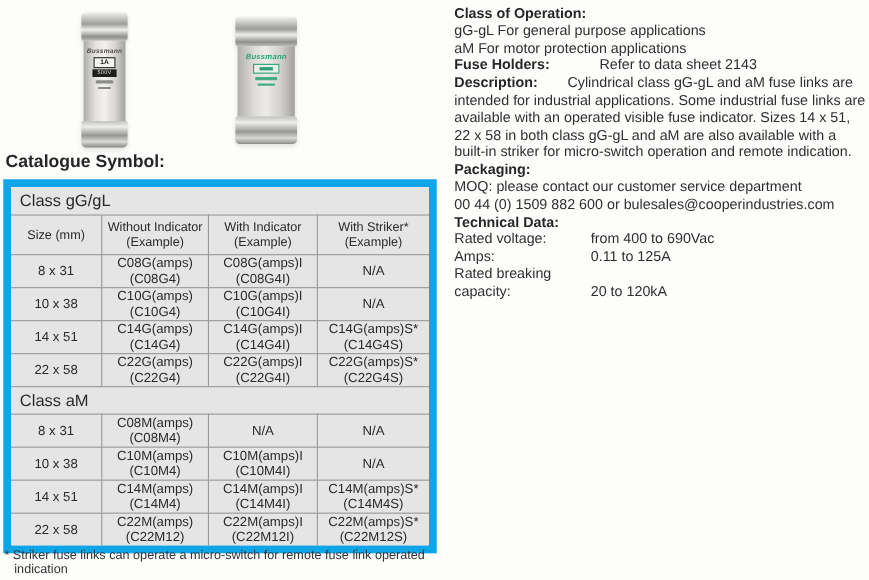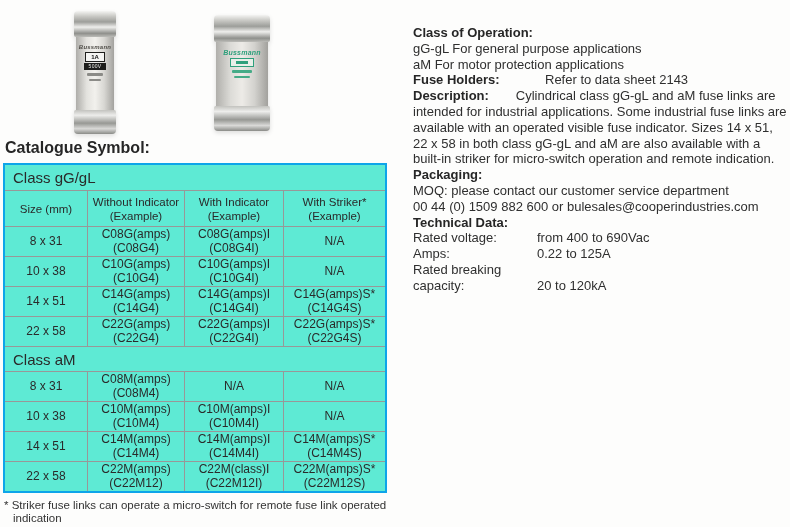--- a/index.html
+++ b/index.html
@@ -33,38 +33,38 @@
   .gbox{margin-top:2px;width:22px;height:7px;border:1px solid #2fa07c;background:#e9efe9;
     display:flex;align-items:center;justify-content:center;}
   .gbox .chip{width:12px;height:3px;background:#2fa07c;}
   .gmark{height:2.5px;background:#46ab87;margin-top:3px;border-radius:1px;}
   .gmark.w20{width:20px}.gmark.w16{width:16px}
   
   .cat-heading{position:absolute;left:5px;top:139px;font-size:16px;font-weight:bold;color:#262626;}
   #cat-table{
     position:absolute;left:3px;top:163px;
     display:grid;grid-template-columns:82px 97px 99px 102px;
-    border:2px solid #0ea5e9;background:#5eead4;
+    border:7px solid #0ea5e9;background:#e5e5e5;
   }
   #cat-table .sec{
     grid-column:1/-1;height:25px;line-height:25px;padding-left:8px;
     font-size:15px;color:#2a2a2a;border-top:1px solid #989898;box-sizing:border-box;
   }
   #cat-table .sec:first-child{border-top:none;}
   #cat-table .th,#cat-table .td{
     display:flex;align-items:center;justify-content:center;text-align:center;
     white-space:pre-line;border-top:1px solid #989898;box-sizing:border-box;color:#2a2a2a;
   }
   #cat-table .th{height:36px;font-size:11.5px;line-height:14px;}
   #cat-table .td{height:30px;font-size:12px;line-height:13.5px;}
   #cat-table .c1,#cat-table .c2,#cat-table .c3{border-left:1px solid #989898;}
   .footnote{position:absolute;left:4px;top:499px;width:380px;margin:0;
     font-size:11.5px;line-height:13px;color:#333;text-indent:-9px;padding-left:9px;}
   
-  .right{position:absolute;left:413px;top:25px;width:374px;font-size:13px;line-height:15.8px;color:#2f2f2f;}
+  .right{position:absolute;left:413px;top:4px;width:374px;font-size:13px;line-height:15.8px;color:#2f2f2f;}
   .right p{margin:0;}
   .b{font-weight:bold;color:#262626;}
   .kv .lbl{display:inline-block;width:132px;}
   .kv2 .lbl2{display:inline-block;width:124px;}
   .mt24{margin-top:23px;}.mt20{margin-top:20px;}.mt18{margin-top:17px;}
   .desc-gap{display:inline-block;width:27px;}
 </style>
 </head>
 <body>
 
@@ -144,21 +144,21 @@
     <div class="td c0">14 x 51</div>
     <div class="td c1">C14M(amps)
 (C14M4)</div>
     <div class="td c2">C14M(amps)I
 (C14M4I)</div>
     <div class="td c3">C14M(amps)S*
 (C14M4S)</div>
     <div class="td c0">22 x 58</div>
     <div class="td c1">C22M(amps)
 (C22M12)</div>
-    <div class="td c2">C22M(class)I
+    <div class="td c2">C22M(amps)I
 (C22M12I)</div>
     <div class="td c3">C22M(amps)S*
 (C22M12S)</div>
   </div>
 <p class="footnote">* Striker fuse links can operate a micro-switch for remote fuse link operated indication</p>
 
 <div class="right">
   <p class="b">Class of Operation:</p>
   <p>gG-gL For general purpose applications</p>
   <p>aM For motor protection applications</p>
@@ -174,18 +174,18 @@
 
   <p class="b mt20">Packaging:</p>
   <p>MOQ: please contact our customer service department</p>
   <p>00 44 (0) 1509 882 600 or bulesales@cooperindustries.com</p>
 
   <p class="b mt18">Technical Data:</p>
   <p class="kv2">
     <span class="lbl2">Rated voltage:</span><span>from 400 to 690Vac</span>
   </p>
   <p class="kv2">
-    <span class="lbl2">Amps:</span><span>0.22 to 125A</span>
+    <span class="lbl2">Amps:</span><span>0.11 to 125A</span>
   </p>
   <p class="kv2">
     <span class="lbl2">Rated breaking capacity:</span><span>20 to 120kA</span>
   </p>
 </div>
 
 </body></html>

